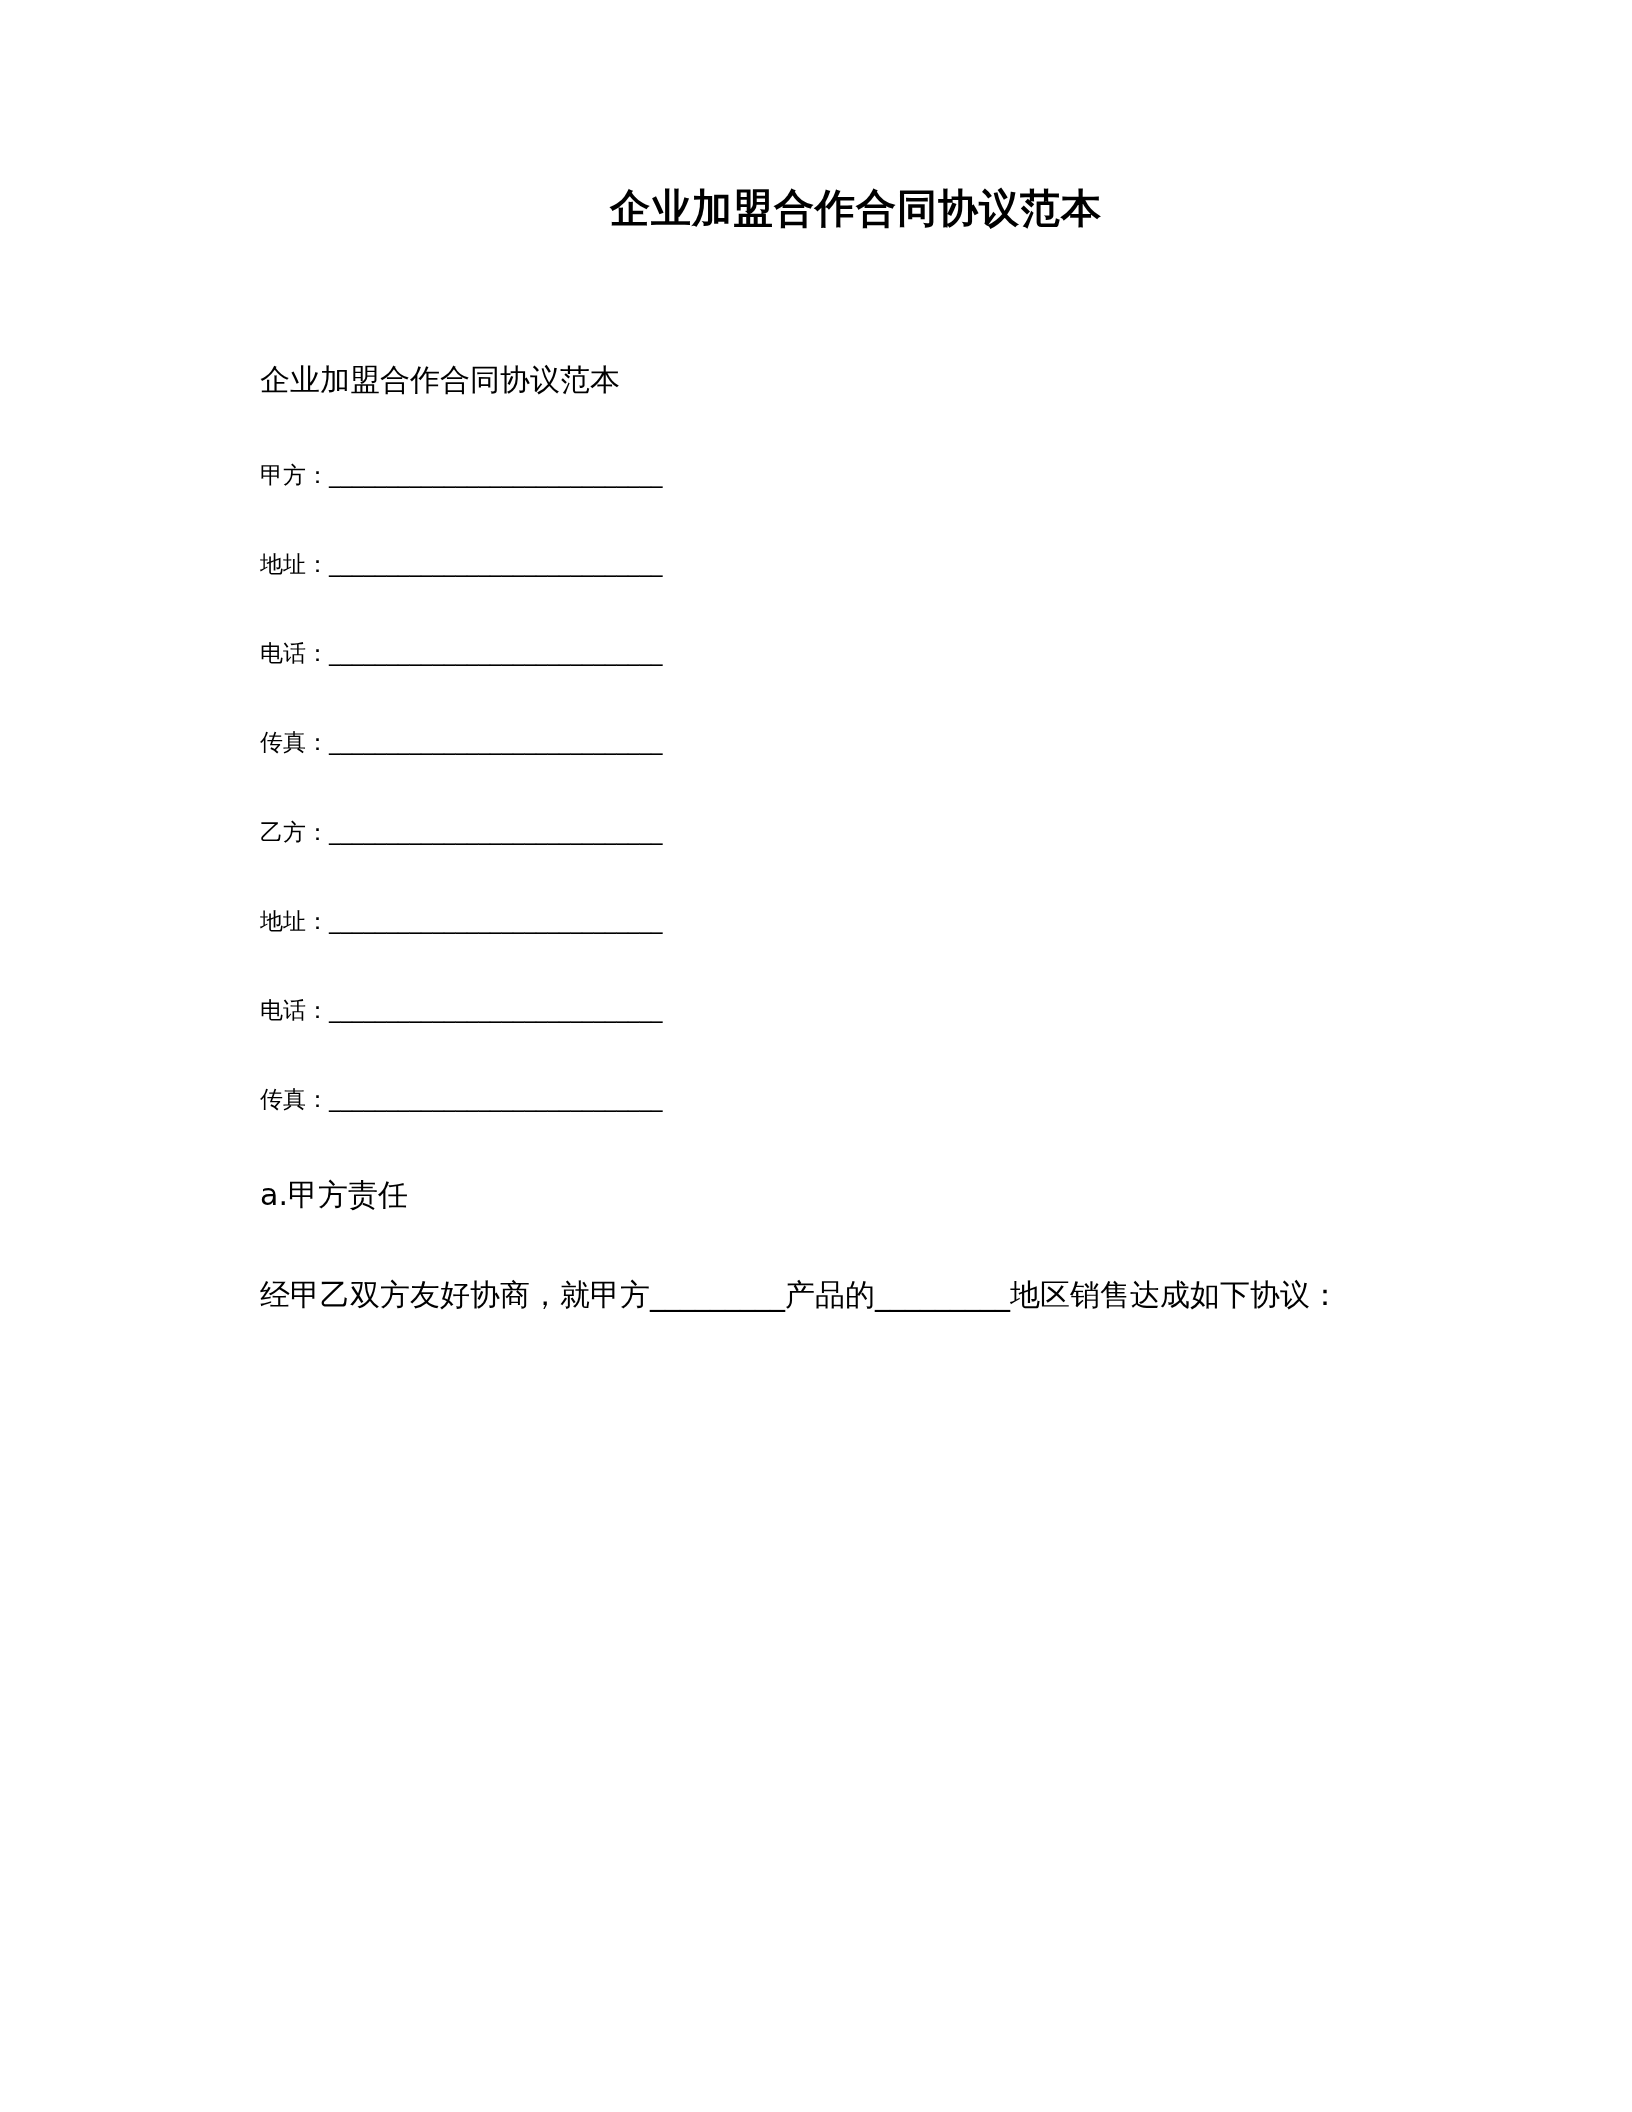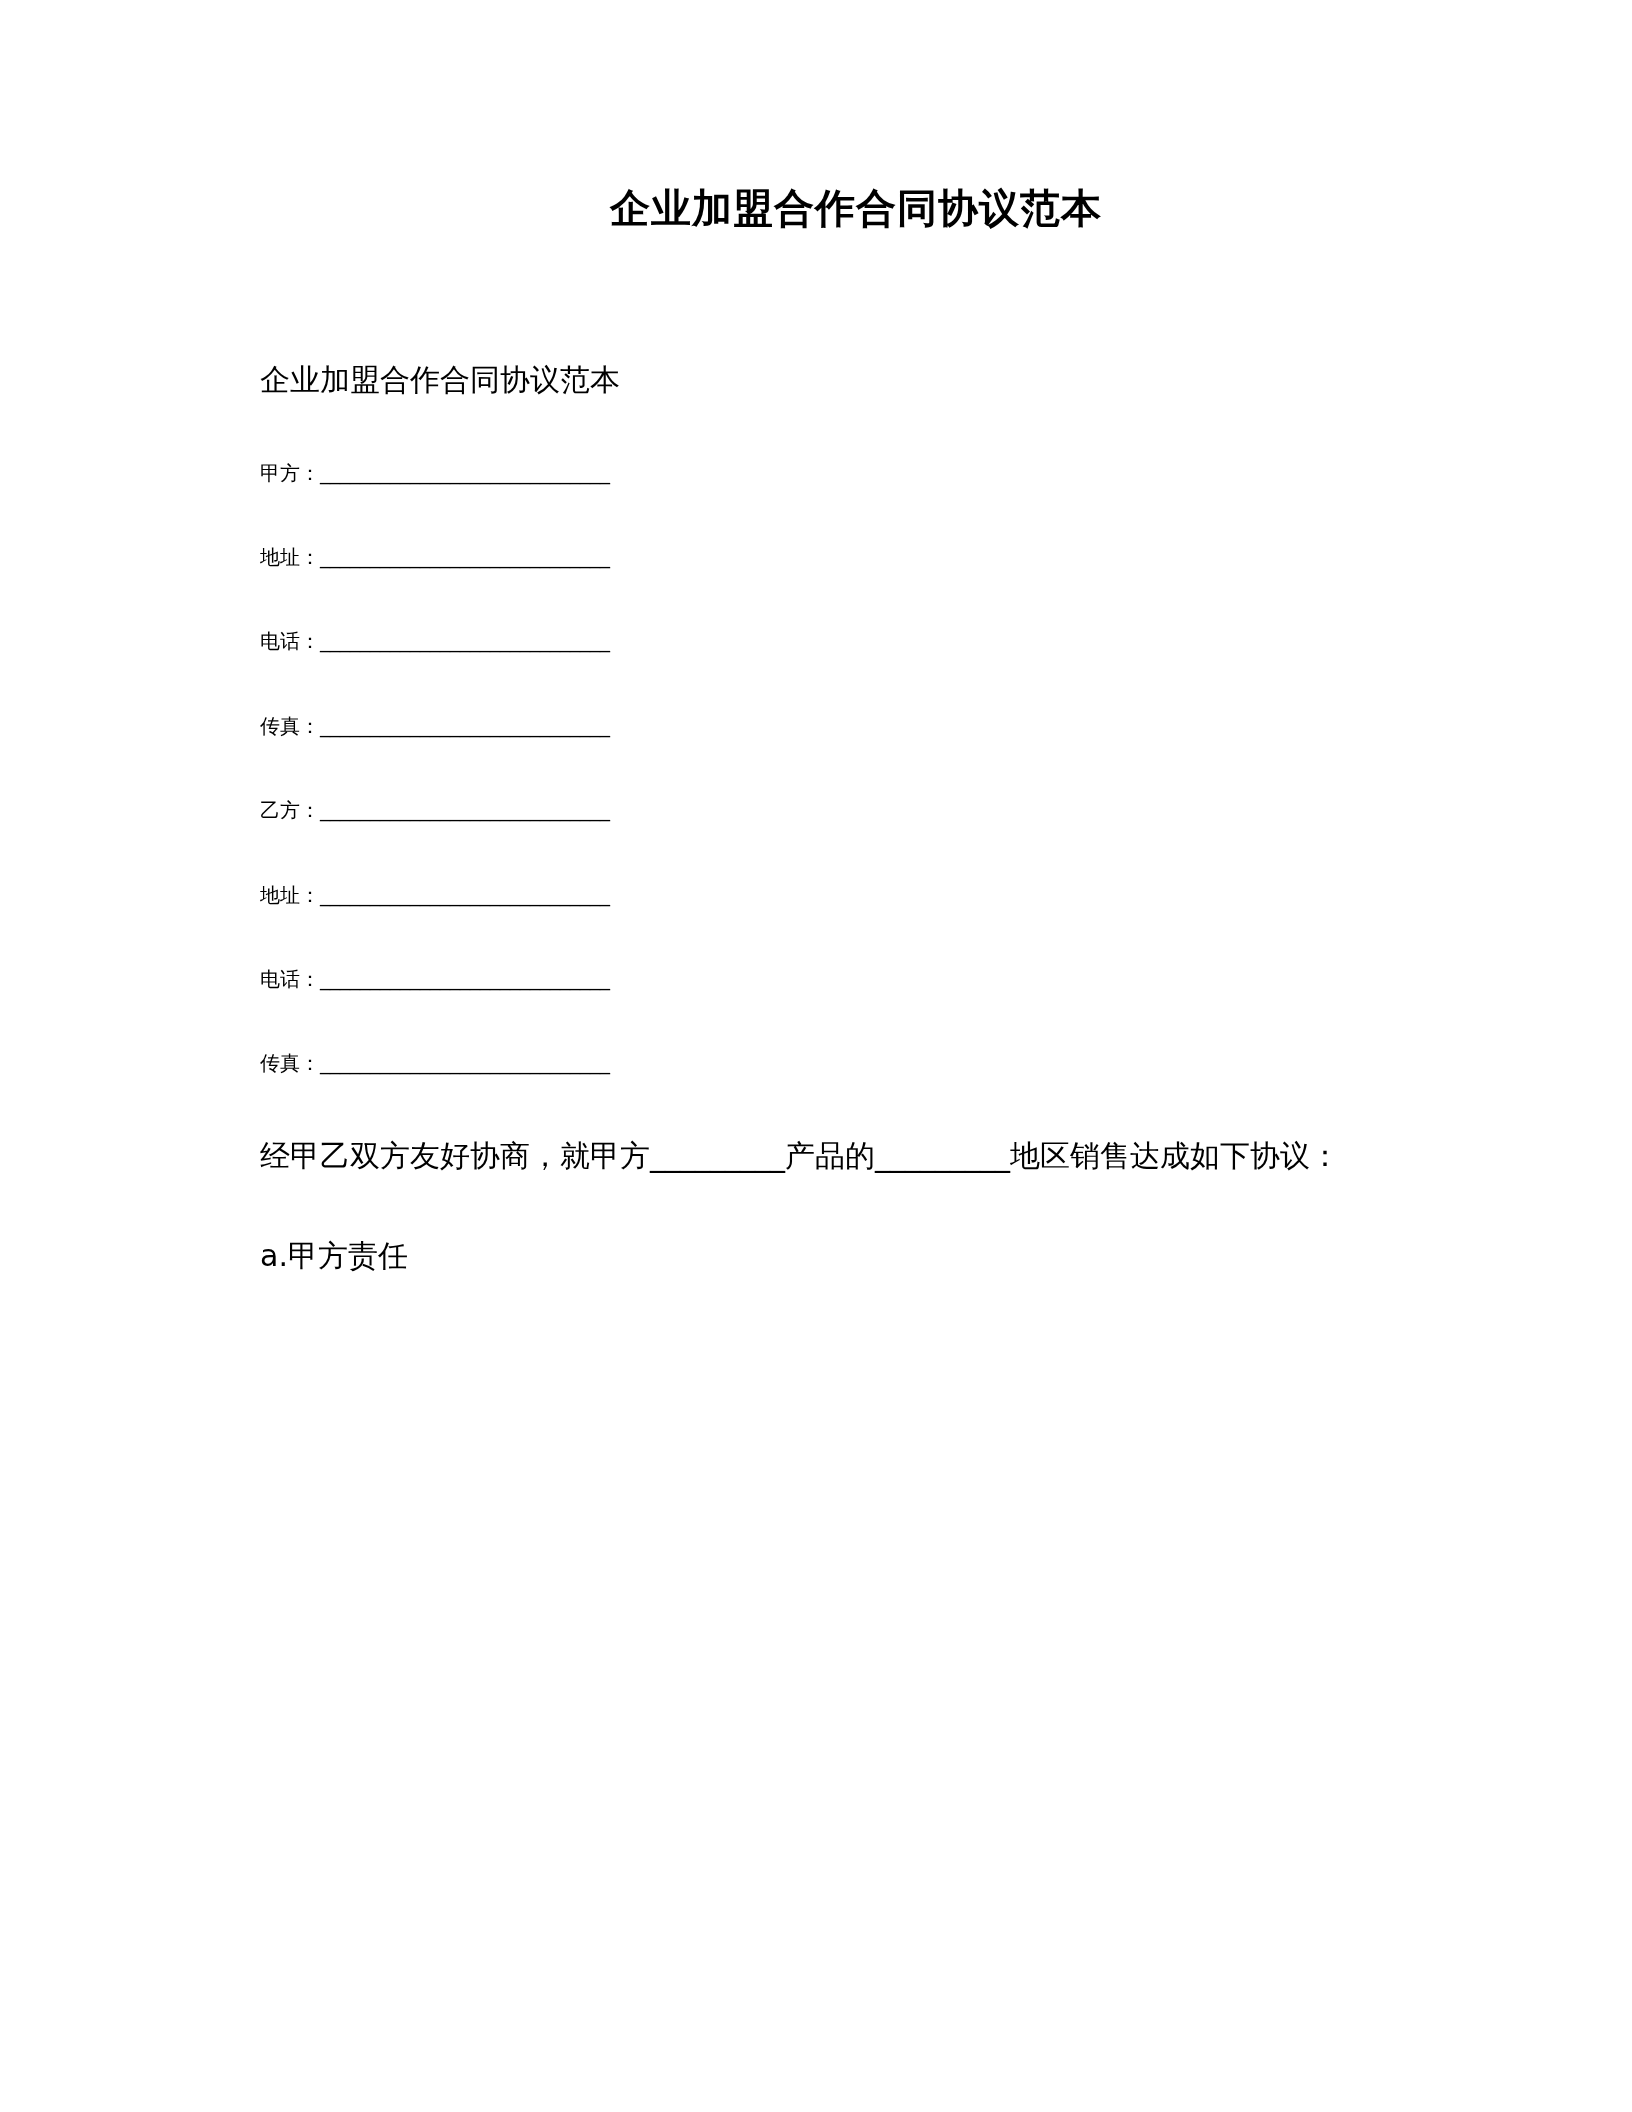--- a/index.html
+++ b/index.html
@@ -29,21 +29,21 @@
     line-height: 1.4;
   }
   .para {
     font-size: 30px;
     line-height: 1.62;
     margin: 0 0 52px 0;
     text-indent: 60px;
     word-break: break-all;
   }
   .field-line {
-    font-size: 20px;
+    font-size: 23px;
     line-height: 1.62;
     margin: 16px 0 52px 0;
     text-indent: 60px;
     letter-spacing: 0px;
     white-space: pre;
   }
 </style>
 </head>
 <body>
 
@@ -62,18 +62,18 @@
   <p class="field-line"><span>传真：</span><span>_____________________________</span></p>
 
   <p class="field-line"><span>乙方：</span><span>_____________________________</span></p>
 
   <p class="field-line"><span>地址：</span><span>_____________________________</span></p>
 
   <p class="field-line"><span>电话：</span><span>_____________________________</span></p>
 
   <p class="field-line"><span>传真：</span><span>_____________________________</span></p>
 
+  <p class="para">a.甲方责任</p>
+
   <p class="para">经甲乙双方友好协商，就甲方_________产品的_________地区销售达成如下协议：</p>
-
-  <p class="para">a.甲方责任</p>
 
 
 </div>
 
 </body></html>

